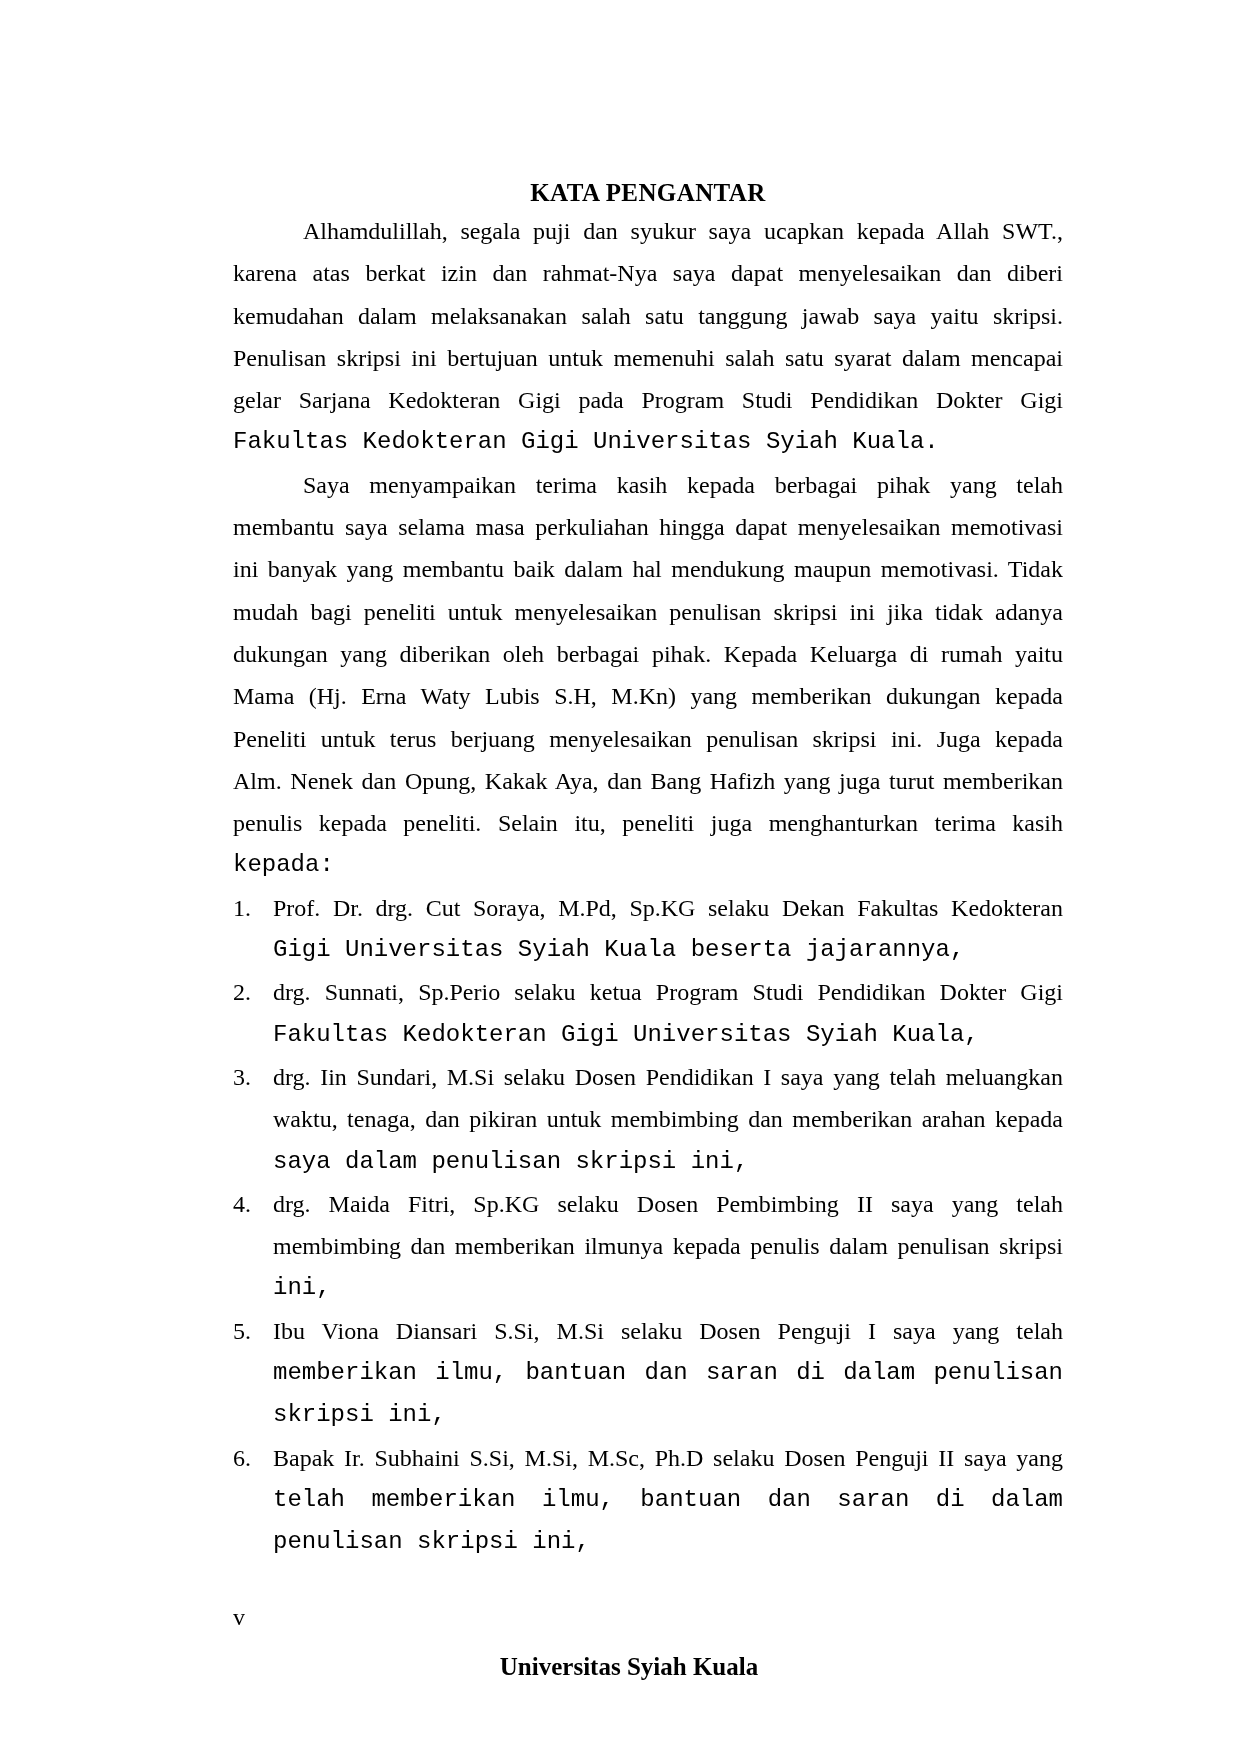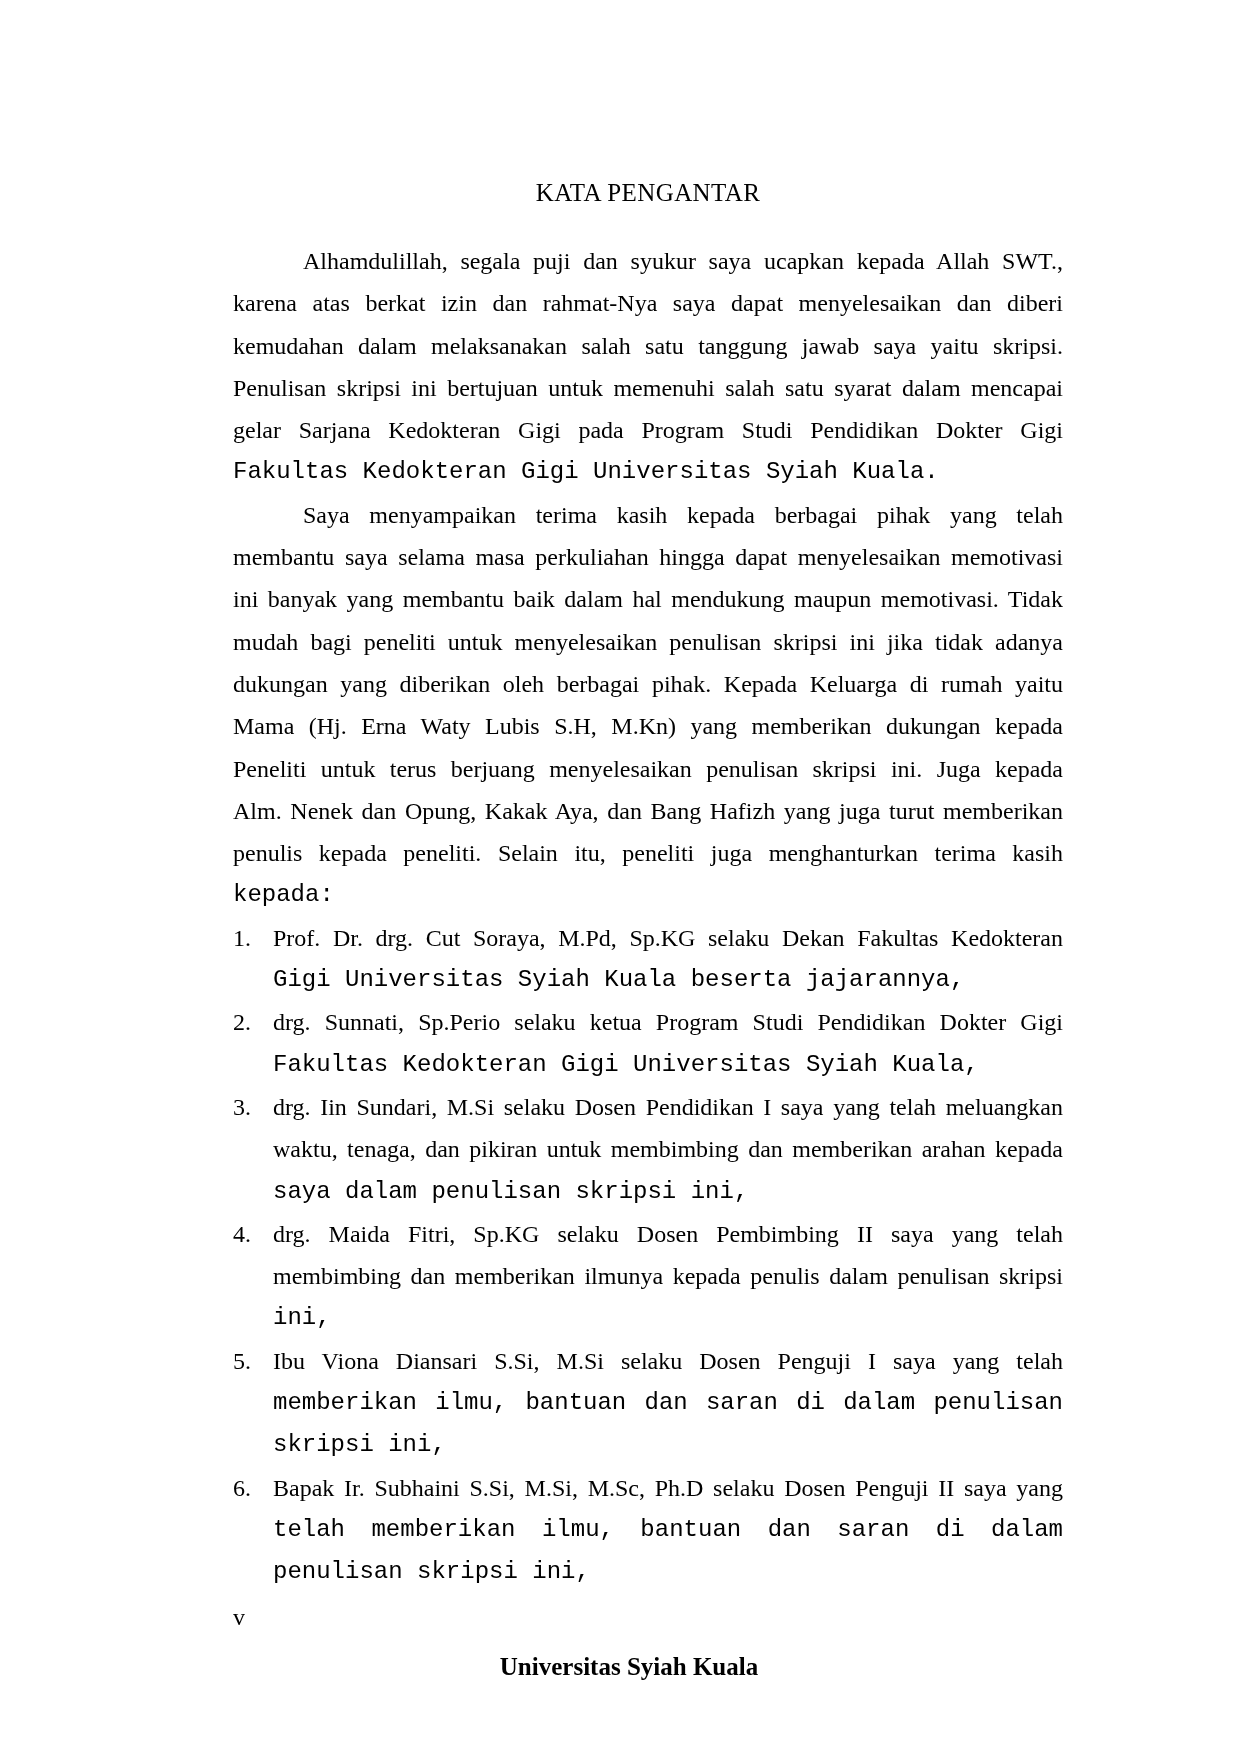--- a/index.html
+++ b/index.html
@@ -15,27 +15,26 @@
   }
   .content {
     position: absolute;
     left: 233px;
     top: 0;
     width: 830px;
   }
   .doc-title {
     margin: 176px 0 0 0;
     font-size: 25px;
-    font-weight: 400;
+    font-weight: 700;
     line-height: 34px;
     text-align: center;
     letter-spacing: 0.4px;
   }
   .body-text {
-    margin-top: 30px;
     font-size: 24px;
     line-height: 42.3px;
   }
   .line {
     text-align: justify;
     text-align-last: justify;
     text-justify: inter-word;
     white-space: normal;
   }
   .line.endline {

